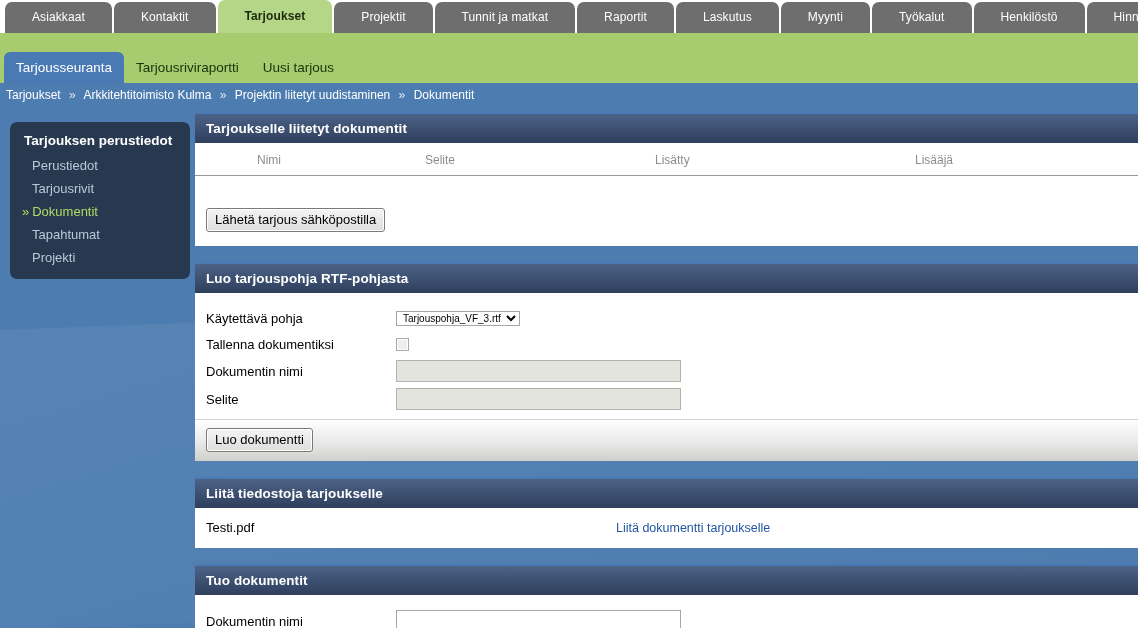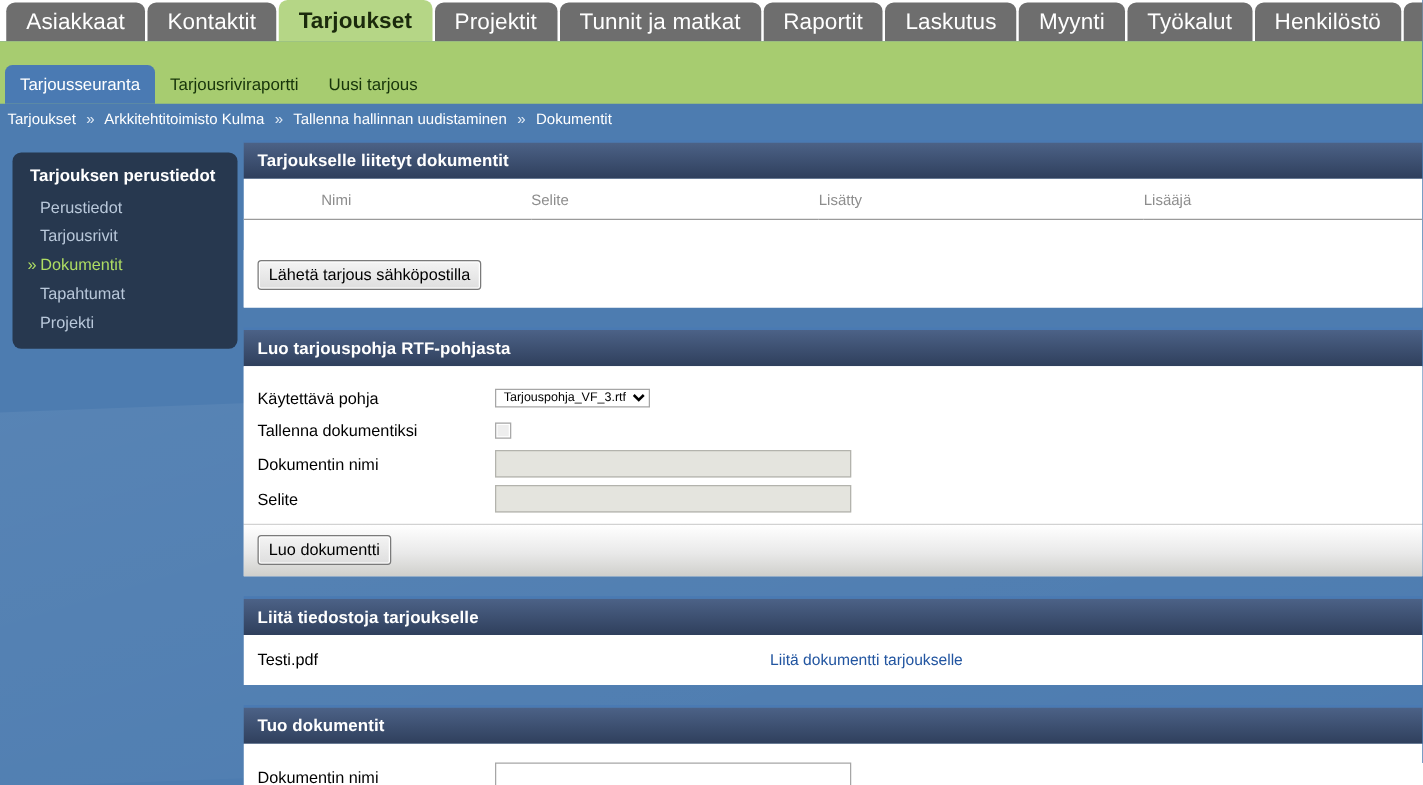--- a/index.html
+++ b/index.html
@@ -31,24 +31,24 @@
     height: 33px;
     background: #ffffff;
     display: flex;
     align-items: flex-end;
     padding: 0;
     z-index: 3;
   }
   .topnav .tab {
     height: 31px;
     margin-right: 2px;
-    padding: 0 16px;
+    padding: 0 27px;
     background: #6e6e6e;
     color: #ffffff;
-    font-size: 18px;
+    font-size: 12px;
     line-height: 31px;
     border-radius: 7px 7px 0 0;
     white-space: nowrap;
     cursor: pointer;
     letter-spacing: .1px;
   }
   .topnav .tab:first-child { margin-left: 5px; }
   .topnav .tab.active {
     background: #b5d686;
     color: #1b2a0c;
@@ -276,21 +276,21 @@
   <div class="subtab active">Tarjousseuranta</div>
   <div class="subtab">Tarjousriviraportti</div>
   <div class="subtab">Uusi tarjous</div>
 </div>
 
 <div class="breadcrumb">
   <span class="crumb">Tarjoukset</span>
   <span class="sep">»</span>
   <span class="crumb">Arkkitehtitoimisto Kulma</span>
   <span class="sep">»</span>
-  <span class="crumb">Tallenna hallinnan uudistaminen</span>
+  <span class="crumb">Projektin liitetyt uudistaminen</span>
   <span class="sep">»</span>
   <span class="crumb">Dokumentit</span>
 </div>
 
 <div class="layout">
 
   <div class="sidebar">
     <div class="side-title">Tarjouksen perustiedot</div>
     <div class="side-item"><span>Perustiedot</span></div>
     <div class="side-item"><span>Tarjousrivit</span></div>

